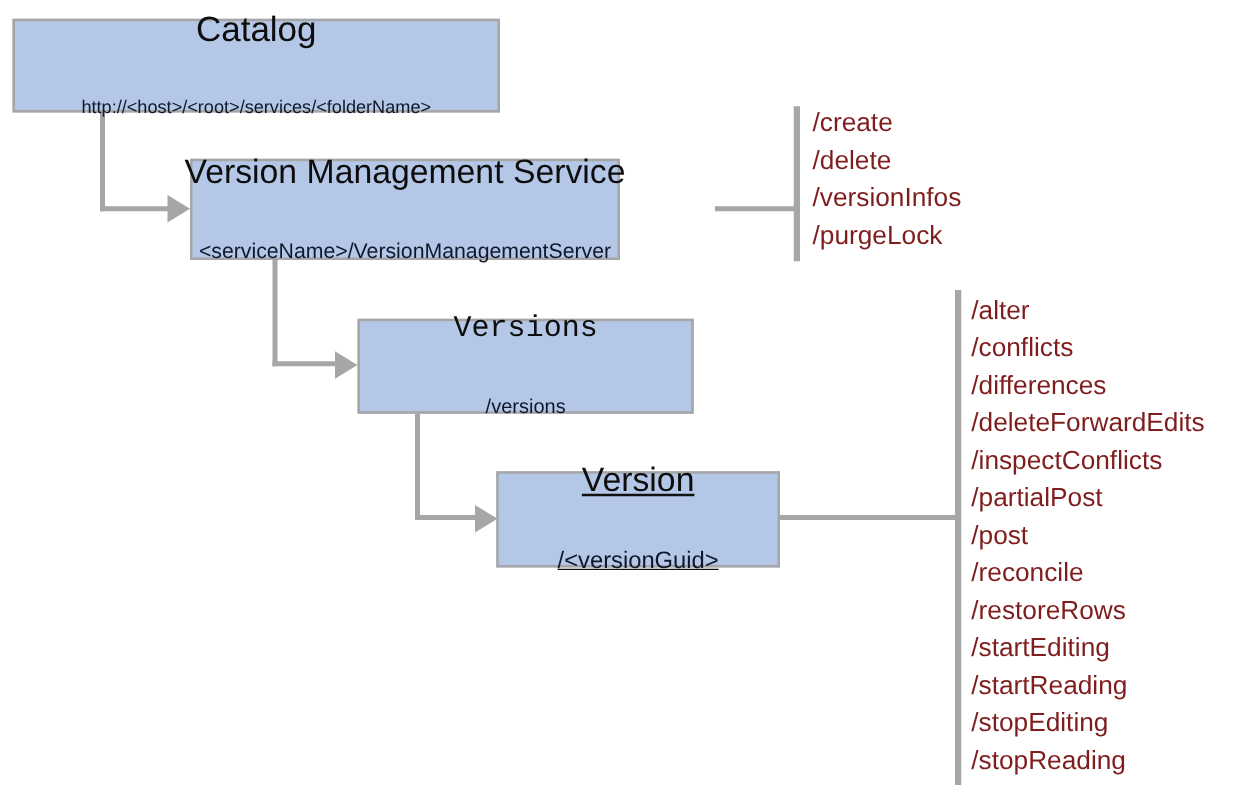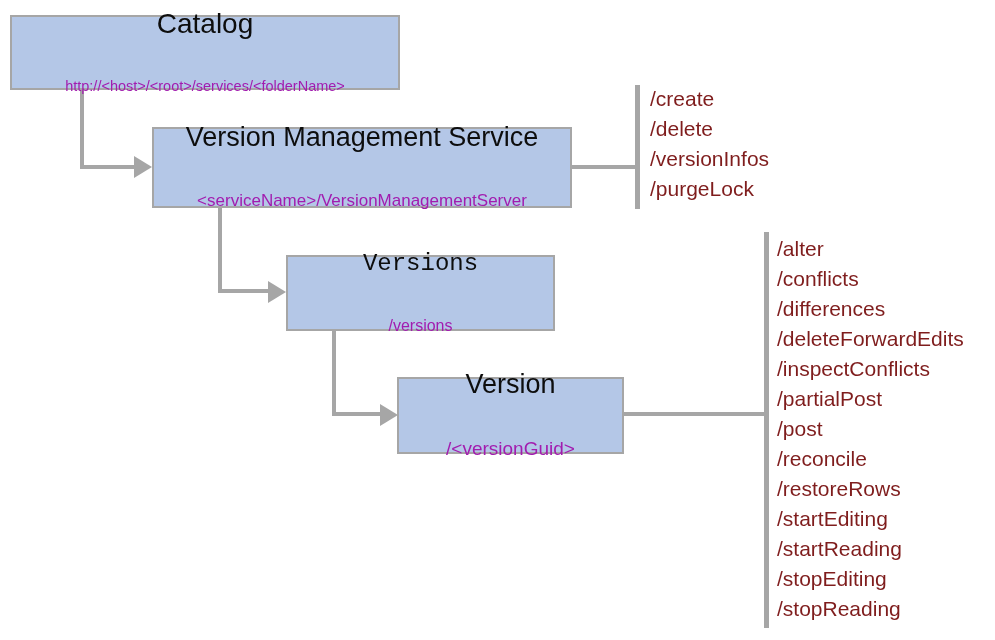--- a/index.html
+++ b/index.html
@@ -36,37 +36,37 @@
     font-size: 27px;
     line-height: 1.08;
     font-weight: 400;
     color: #0d0d0d;
     white-space: nowrap;
   }
   .node .node-sub {
     font-size: 15px;
     line-height: 1.2;
     margin-top: 3px;
-    color: #a21caf;
+    color: #0f172a;
     white-space: nowrap;
   }
 
   #node-catalog      { left: 10px;  top: 15px;  width: 390px; height: 75px; }
   #node-catalog .node-title { font-size: 28px; }
   #node-catalog .node-sub   { font-size: 14.5px; }
 
-  #node-vms          { left: 152px; top: 127px; width: 420px; height: 81px; }
+  #node-vms          { left: 152px; top: 127px; width: 344px; height: 81px; }
   #node-vms .node-title { font-size: 27px; }
   #node-vms .node-sub   { font-size: 17px; }
 
   #node-versions     { left: 286px; top: 255px; width: 269px; height: 76px; }
   #node-versions .node-title { font-size: 24px; font-family: Liberation Mono, monospace; }
   #node-versions .node-sub   { font-size: 16px; }
 
-  #node-version      { left: 397px; top: 377px; width: 227px; height: 77px; }
+  #node-version      { left: 397px; top: 377px; width: 227px; height: 77px; text-decoration: underline; }
   #node-version .node-title { font-size: 27px; }
   #node-version .node-sub   { font-size: 19px; }
 
   
   .conn-v, .conn-h {
     position: absolute;
     background: #a6a6a6;
     z-index: 1;
   }
   .conn-v { width: 4px; }

